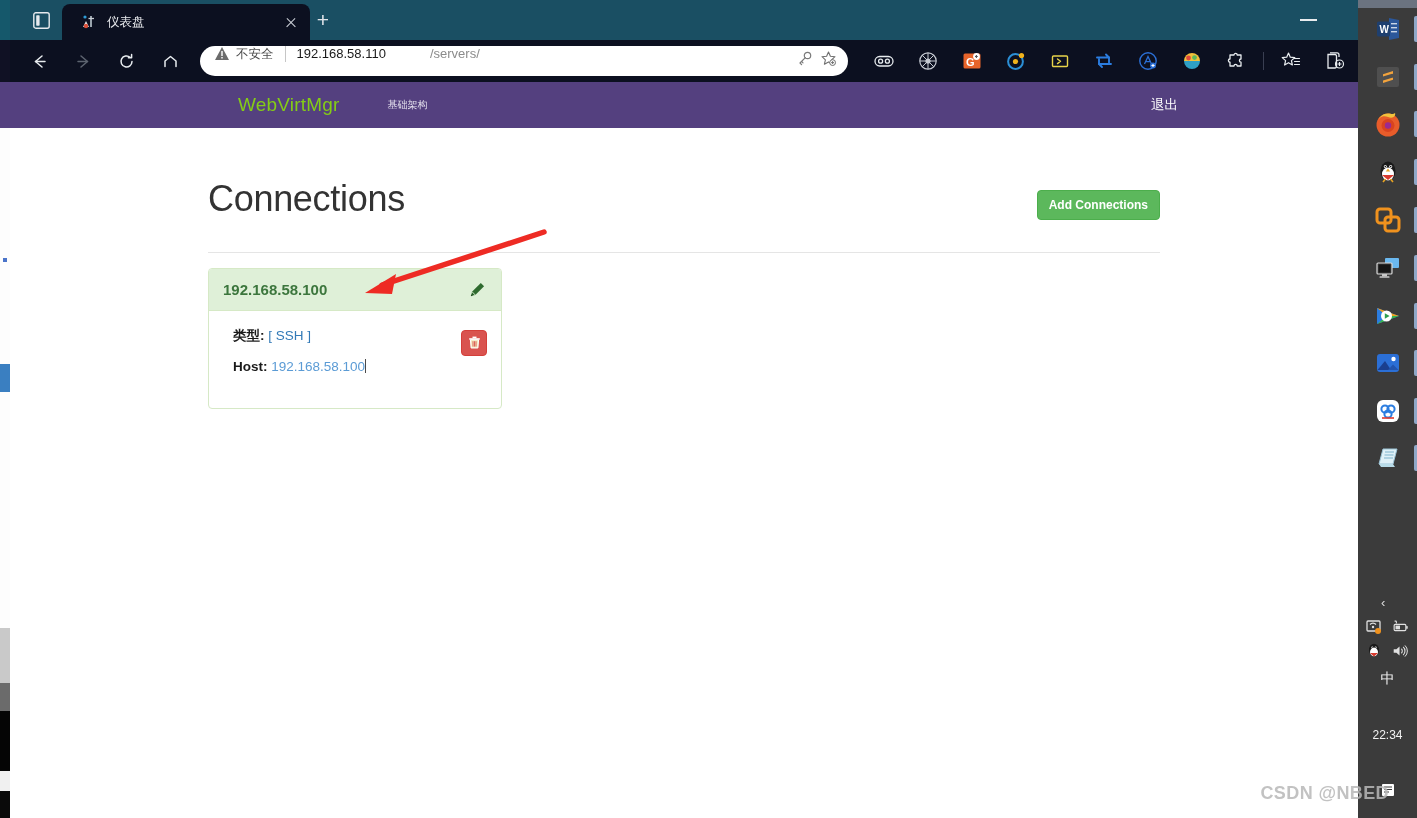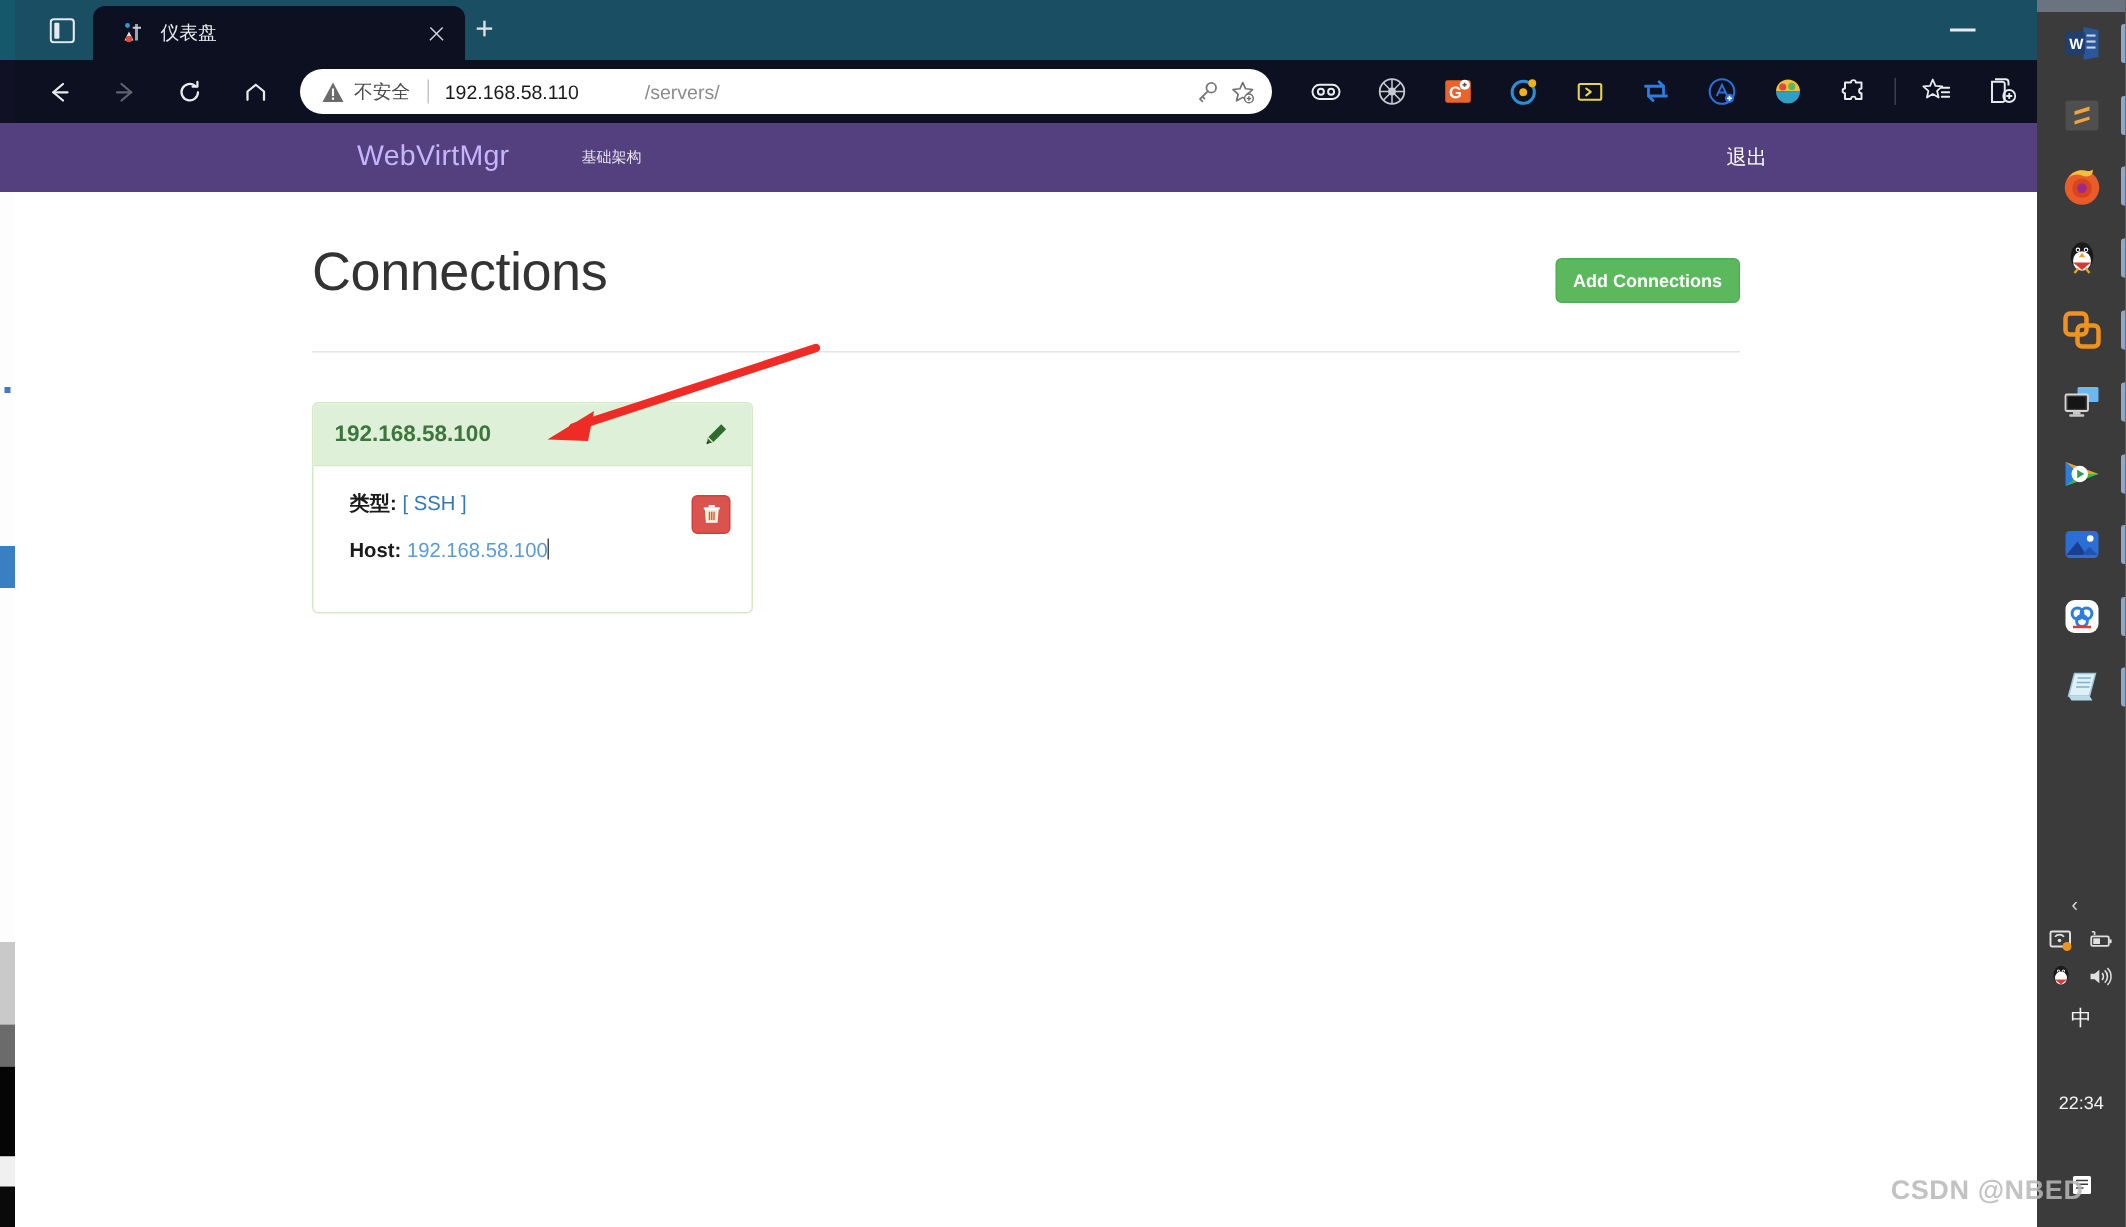--- a/index.html
+++ b/index.html
@@ -66,47 +66,47 @@
     display: flex; align-items: center; justify-content: center;
   }
   .nav-back { left: 16px; }
   .nav-fwd  { left: 60px; }
   .nav-rel  { left: 103px; }
   .nav-home { left: 147px; }
 
   .urlbar {
     position: absolute; left: 190px; top: 6px; width: 648px; height: 30px;
     background: #fff; border-radius: 15px;
-    display: flex; align-items: center; padding: 0 8px 0 14px;
+    display: flex; padding: 0 8px 0 14px;
   }
   .url-warn-ico { width: 16px; height: 15px; margin-right: 6px; flex: none; }
   .url-warn-txt { font-size: 12.5px; color: #4b4b4b; white-space: nowrap; }
   .url-sep { width: 1px; height: 16px; background: #c6c6c6; margin: 0 11px; flex: none; }
   .url-text { font-size: 13px; color: #1a1a1a; white-space: nowrap; flex: 1; }
   .url-text .dim { color: #8b8b8b; margin-left: 44px; }
   .url-ico { width: 24px; height: 24px; flex: none; display: flex; align-items: center; justify-content: center; }
 
   .ext-icons { position: absolute; left: 852px; top: 6px; height: 30px; display: flex; align-items: center; }
   .ext-ico { width: 44px; height: 30px; display: flex; align-items: center; justify-content: center; }
   .ext-div { width: 1px; height: 18px; background: #3a3f52; margin: 0 5px; }
 
   
   .page { position: relative; height: 736px; background: #fff; overflow: hidden; }
 
   .navbar {
     position: relative; height: 46px; background: #54407f;
     display: flex; align-items: center;
   }
   .brand {
-    margin-left: 228px; color: #c4b5fd; font-size: 19px; letter-spacing: .2px;
+    margin-left: 228px; color: #84cc16; font-size: 19px; letter-spacing: .2px;
   }
   .nav-link { margin-left: 48px; color: #e6e2ef; font-size: 10px; }
   .nav-right { margin-left: auto; margin-right: 180px; color: #fff; font-size: 13.5px; }
 
-  .container { position: relative; width: 952px; margin: 0 auto; padding-top: 32px; }
+  .container { position: relative; width: 952px; margin: 0 auto; padding-top: 50px; }
 
   .page-head { position: relative; height: 60px; }
   .page-title {
     position: absolute; left: 0; top: 0;
     font-size: 36px; font-weight: 400; color: #333; letter-spacing: -.3px;
   }
   .btn-add {
     position: absolute; right: 0; top: 12px;
     background: #5cb85c; border: 1px solid #4cae4c; border-radius: 4px;
     color: #fff; font-size: 12px; font-weight: bold; padding: 7px 11px;

